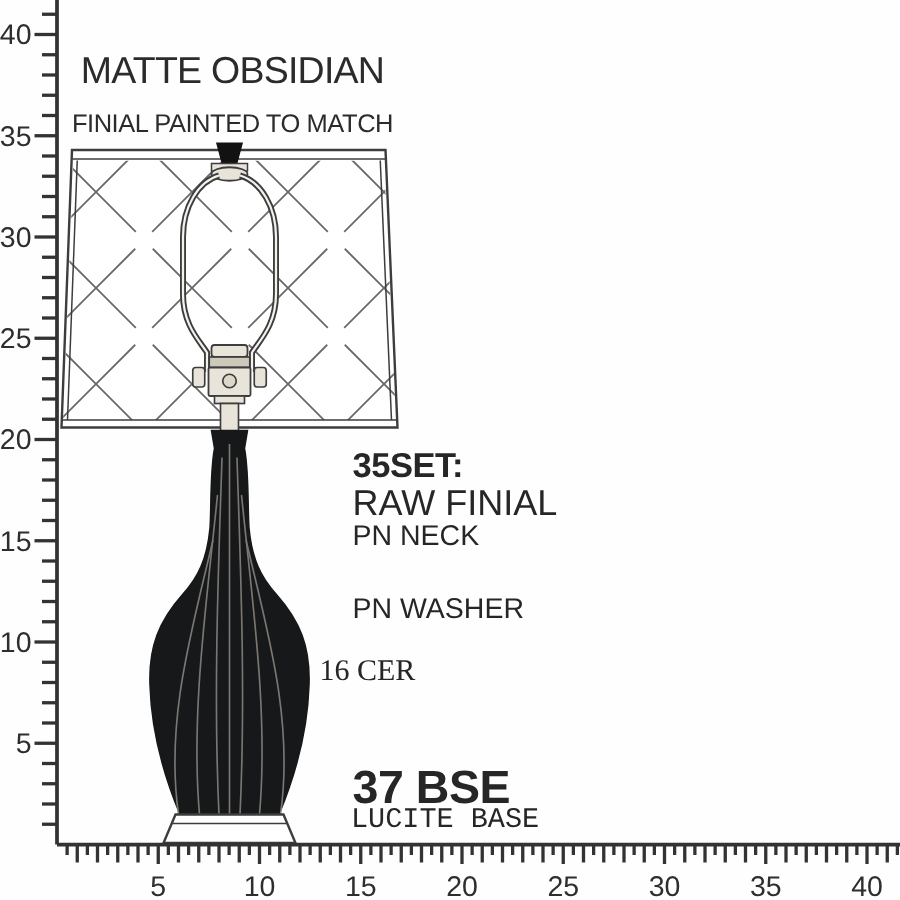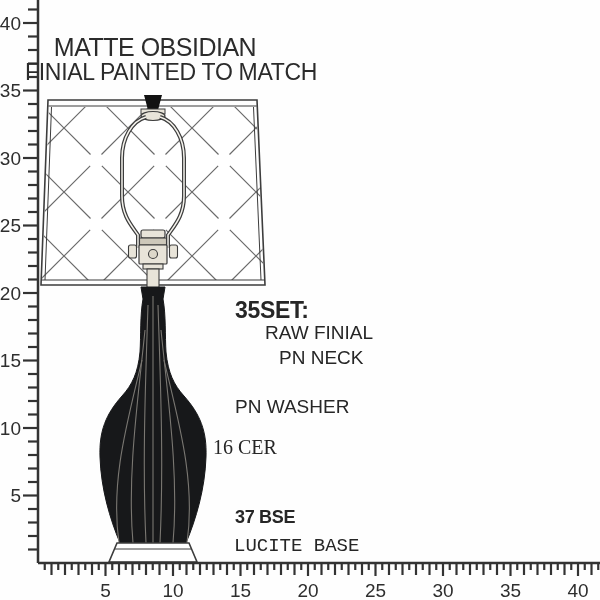--- a/index.html
+++ b/index.html
@@ -3,28 +3,28 @@
 <meta charset="utf-8">
 <style>
   html,body{margin:0;padding:0;background:#ffffff;}
   #stage{position:relative;width:600px;height:600px;background:#fefefe;overflow:hidden;
          font-family:"Liberation Sans",sans-serif;color:#262626;}
   #figure{position:absolute;left:0;top:0;}
   #figure text{font-family:"Liberation Sans",sans-serif;font-size:19px;fill:#2e2e2e;}
   .lbl{position:absolute;white-space:nowrap;color:#262626;}
   .title1{left:25px;top:33px;width:260px;text-align:center;font-size:25px;line-height:28px;
           letter-spacing:-0.5px;font-weight:400;color:#2b2b2b;}
-  .title2{left:25px;top:62px;width:260px;text-align:center;font-size:23px;line-height:20px;
+  .title2{left:25px;top:73px;width:260px;text-align:center;font-size:17px;line-height:20px;
           letter-spacing:-0.3px;font-weight:400;color:#2b2b2b;}
   .set-heading{left:235px;top:297px;font-size:23px;font-weight:700;letter-spacing:-0.3px;}
-  .set-line1{left:235px;top:322px;font-size:19px;margin-left:30px;}
-  .set-line2{left:235px;top:347px;font-size:19px;margin-left:44px;}
+  .set-line1{left:235px;top:322px;font-size:24px;}
+  .set-line2{left:235px;top:347px;font-size:19px;}
   .set-line3{left:235px;top:372px;font-size:19px;margin-top:24px;}
   .cer{left:213px;top:436px;font-size:20px;font-family:Liberation Serif, serif;}
-  .bse{left:235px;top:507px;font-size:18px;font-weight:700;letter-spacing:-0.3px;}
+  .bse{left:235px;top:507px;font-size:31px;font-weight:700;letter-spacing:-0.3px;}
   .base-sub{left:234px;top:535px;font-size:19px;font-family:Liberation Mono, monospace;}
 </style>
 </head>
 <body>
 
 <div id="stage">
 
   <svg id="figure" width="600" height="600" viewBox="0 0 600 600">
     <defs>
       <pattern id="xhatch" width="64" height="64" patternUnits="userSpaceOnUse">

